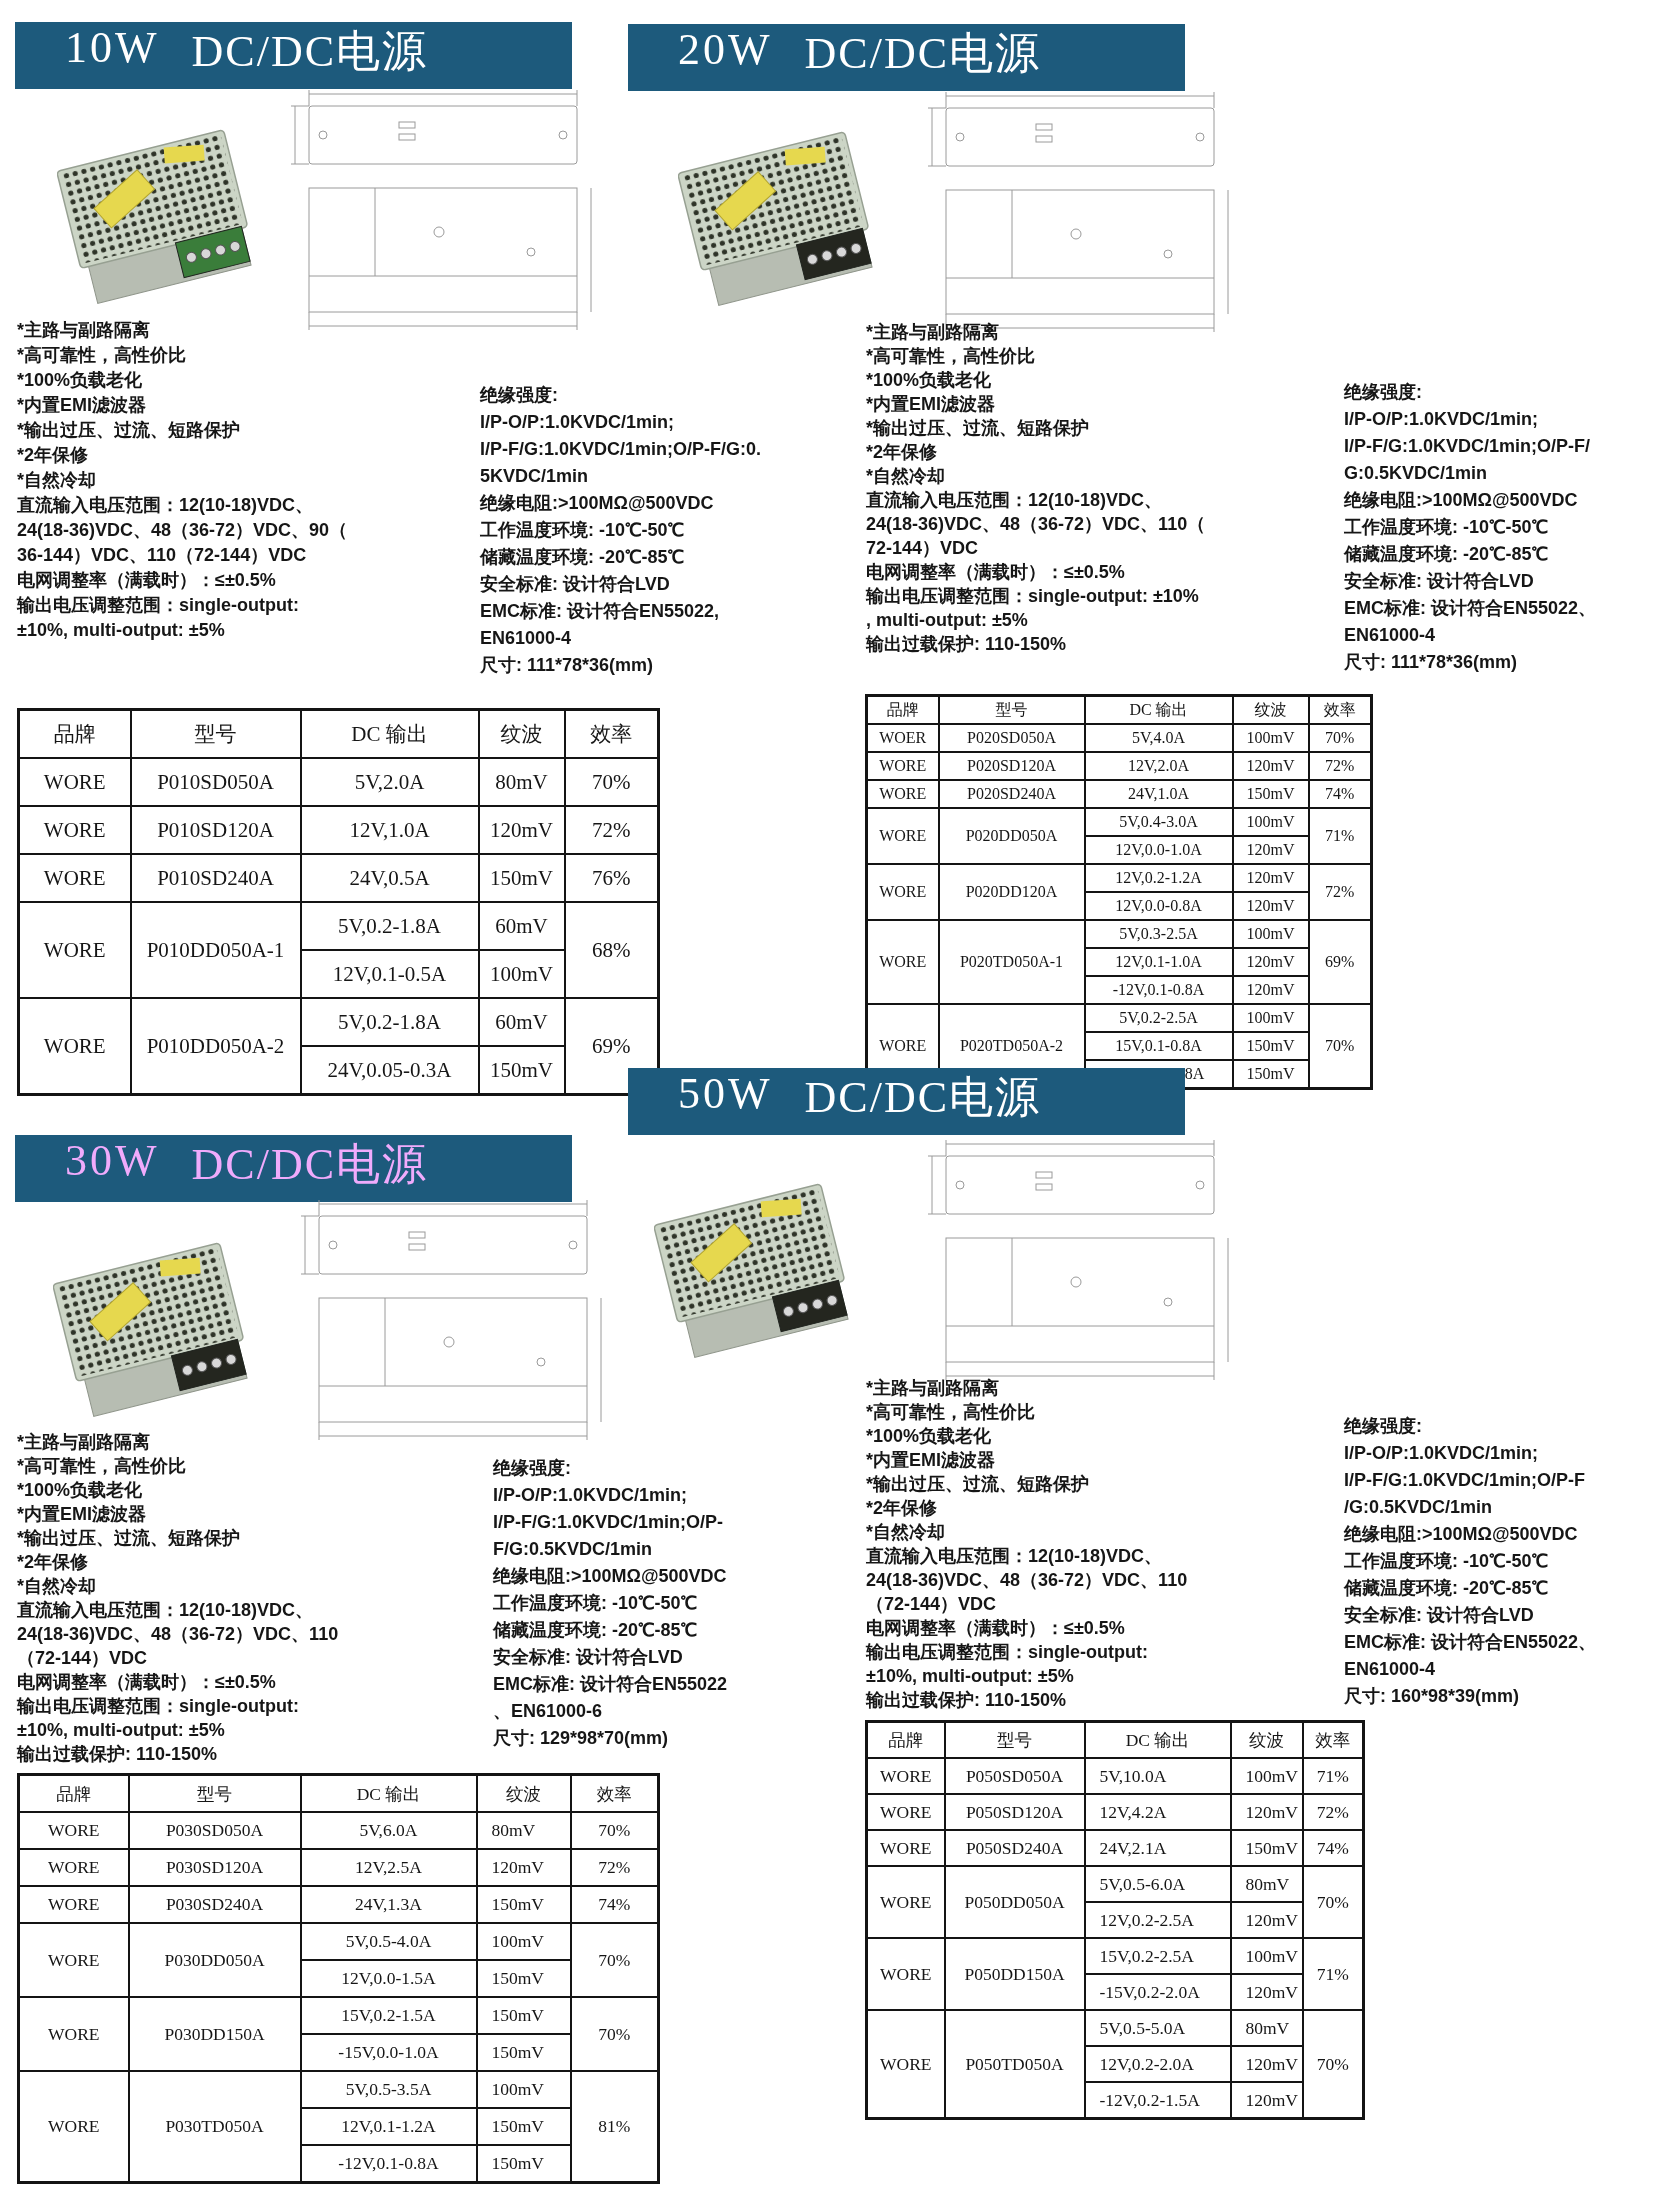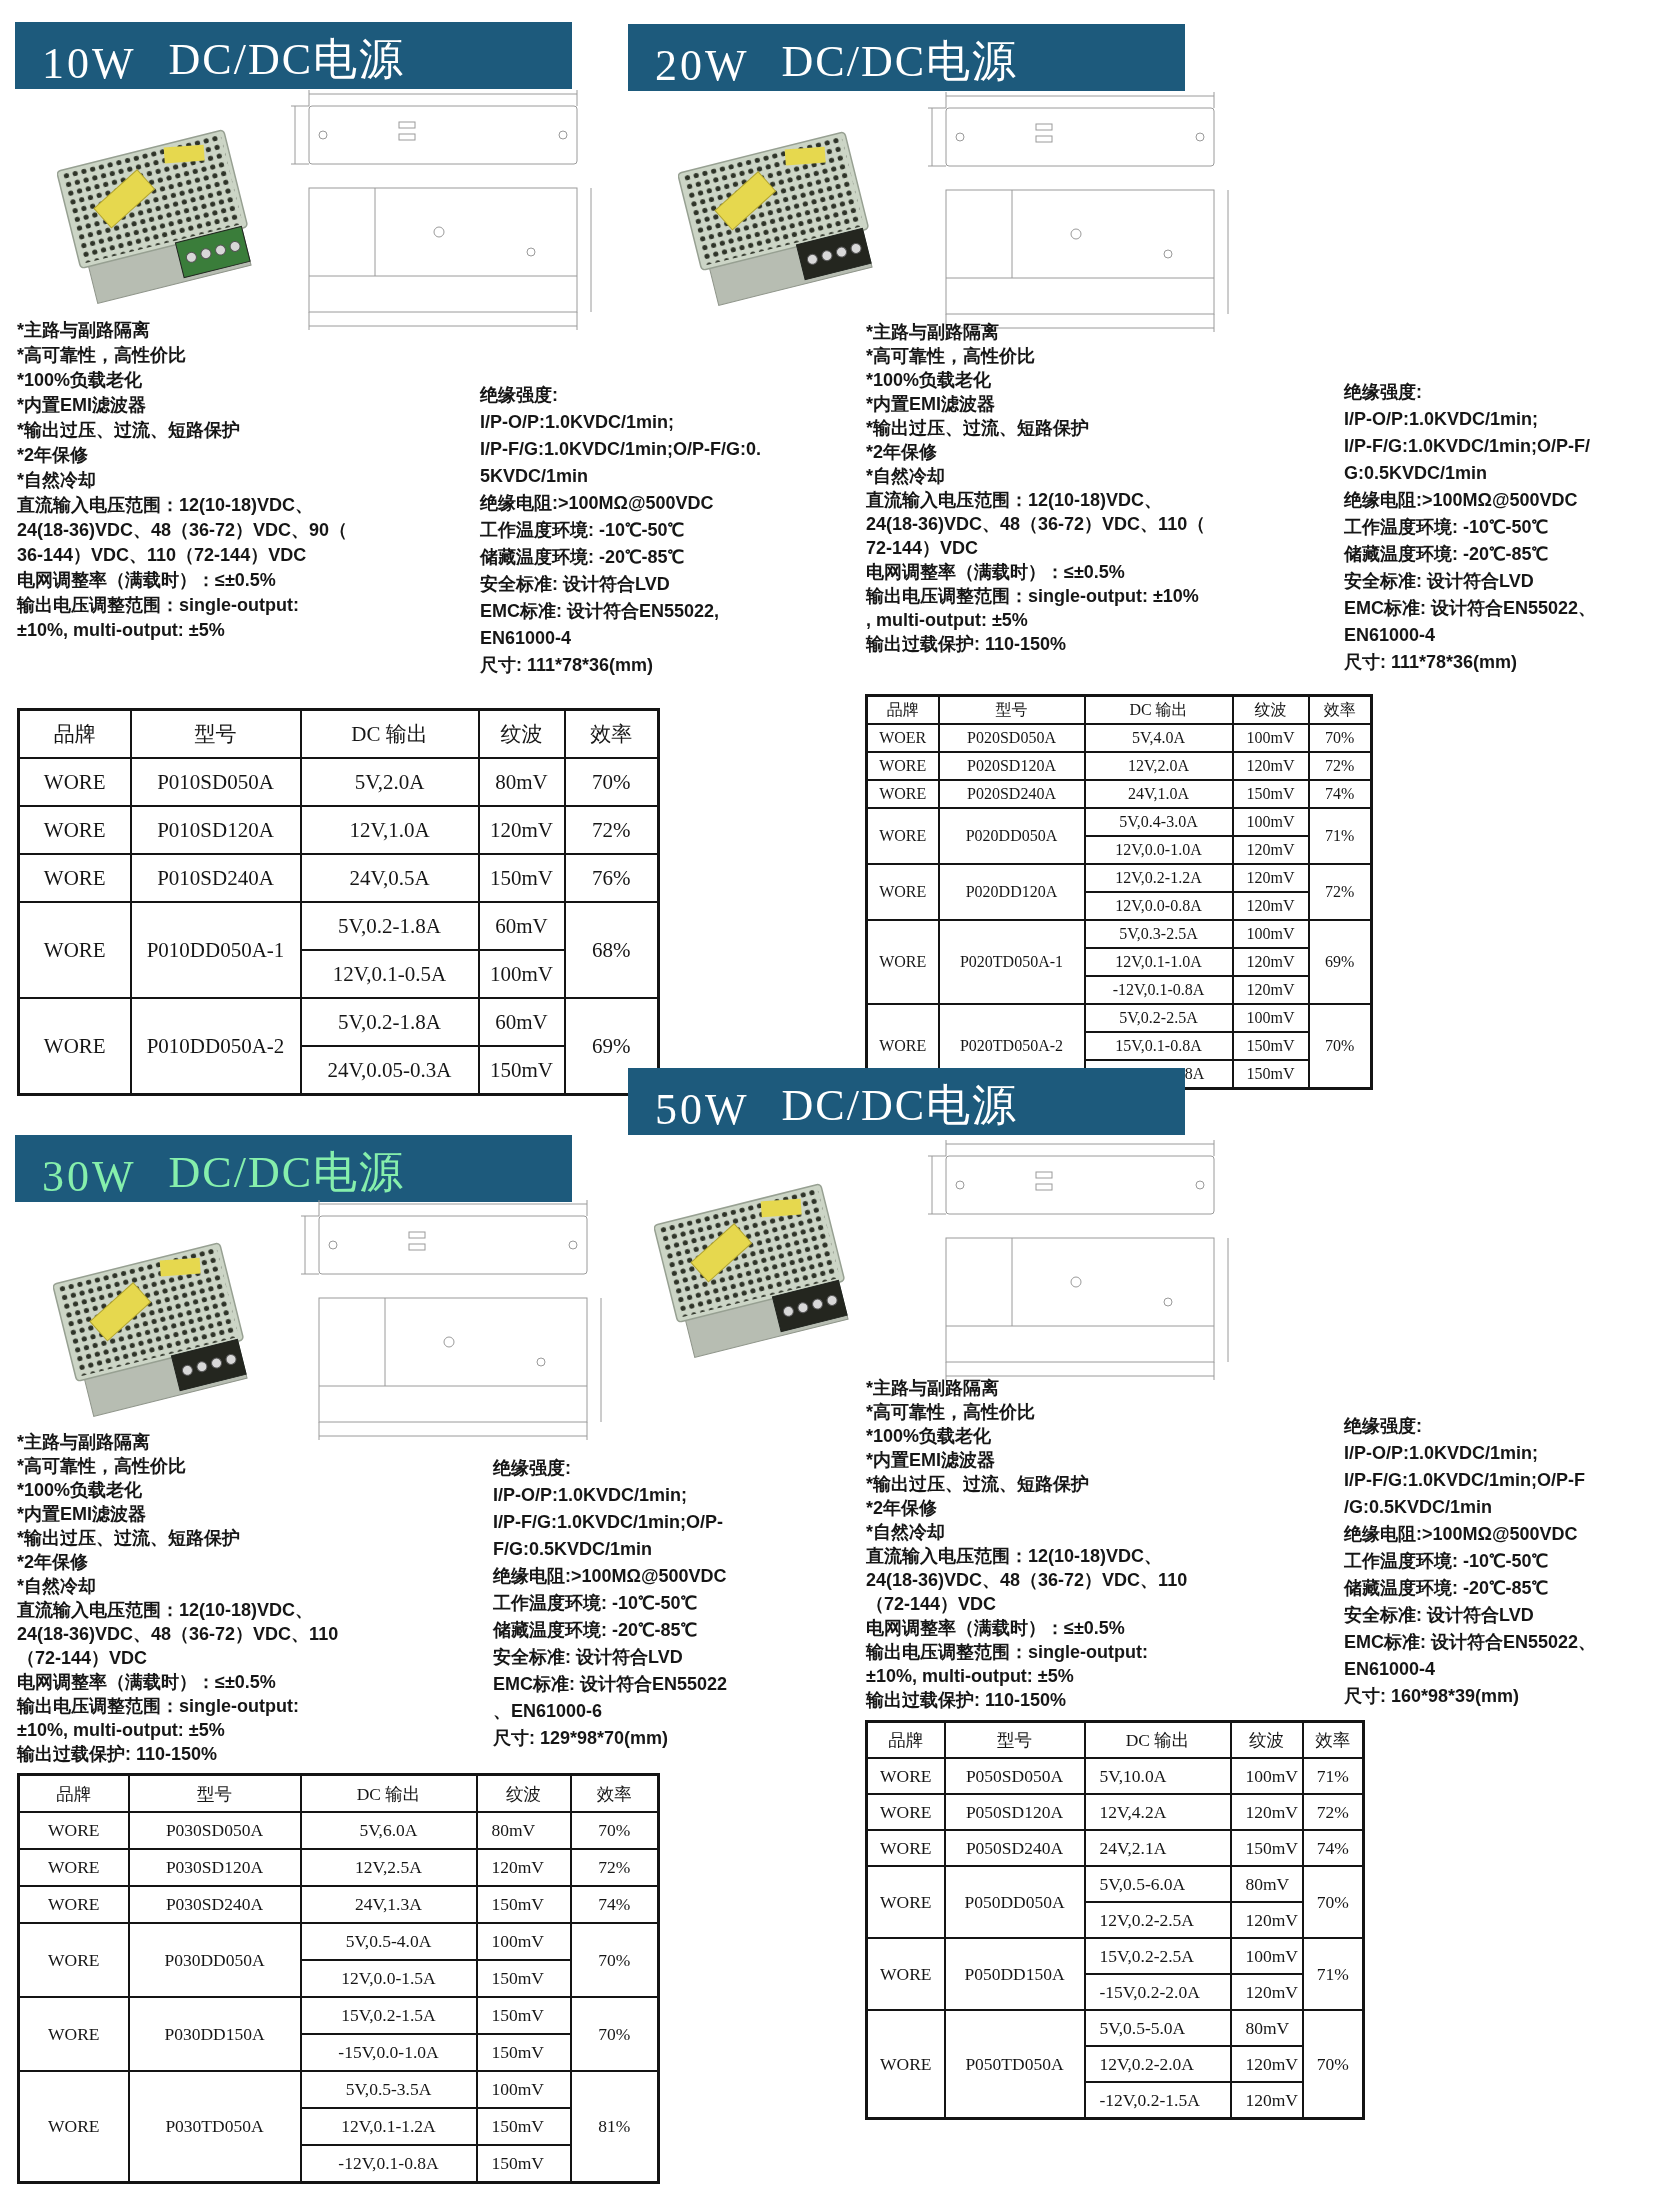--- a/index.html
+++ b/index.html
@@ -4,22 +4,22 @@
 <style>
   html,body{margin:0;padding:0;background:#ffffff;}
   .page{position:relative;width:1663px;height:2200px;background:#fff;overflow:hidden;
         font-family:"Liberation Sans",sans-serif;color:#161616;}
   .quad{position:absolute;}
   #q10{left:15px;top:22px;width:805px;height:1080px;}
   #q20{left:628px;top:24px;width:1035px;height:1080px;}
   #q30{left:15px;top:1135px;width:805px;height:1062px;}
   #q50{left:628px;top:1068px;width:1035px;height:1062px;}
 
-  .banner{position:absolute;left:0;top:0;width:557px;height:67px;display:flex;align-items:flex-end;
-          padding-left:27px;box-sizing:border-box;font-family:"Liberation Serif",serif;
+  .banner{position:absolute;left:0;top:0;width:557px;height:67px;display:flex;align-items:flex-start;
+          padding-left:50px;box-sizing:border-box;font-family:"Liberation Serif",serif;
           font-size:44px;color:#fff;}
   .banner .tp{letter-spacing:3px;}
   .banner .tn{margin-left:32px;letter-spacing:2px;}
 
   .photo{position:absolute;width:200px;height:250px;}
   #q10 .photo{left:42px;top:72px;}
   #q20 .photo{left:50px;top:72px;}
   #q30 .photo{left:38px;top:72px;}
   #q50 .photo{left:26px;top:80px;}
 
@@ -391,21 +391,21 @@
             <tr>
               <td class="c-dc">-15V,0.1-0.8A</td>
               <td class="c-rip">150mV</td>
             </tr>
           </tbody>
       </table>
     </div>
   </section>
 
   <section class="quad" id="q30">
-    <header class="banner" style="background: rgb(29, 90, 124); color: #86efac;">
+    <header class="banner" style="background: rgb(29, 90, 124); color: #f0abfc;">
       <span class="tp">30W</span>
       <span class="tn">DC/DC电源</span>
     </header>
     <div class="photo"><svg viewBox="0 0 200 245" width="100%" height="100%">
           <defs>
             <pattern id="holes2" width="9" height="9" patternUnits="userSpaceOnUse">
               <circle cx="4.5" cy="4.5" r="2.6" fill="#2e3328"></circle>
             </pattern>
           </defs>
           <g transform="rotate(-14 100 122)">

